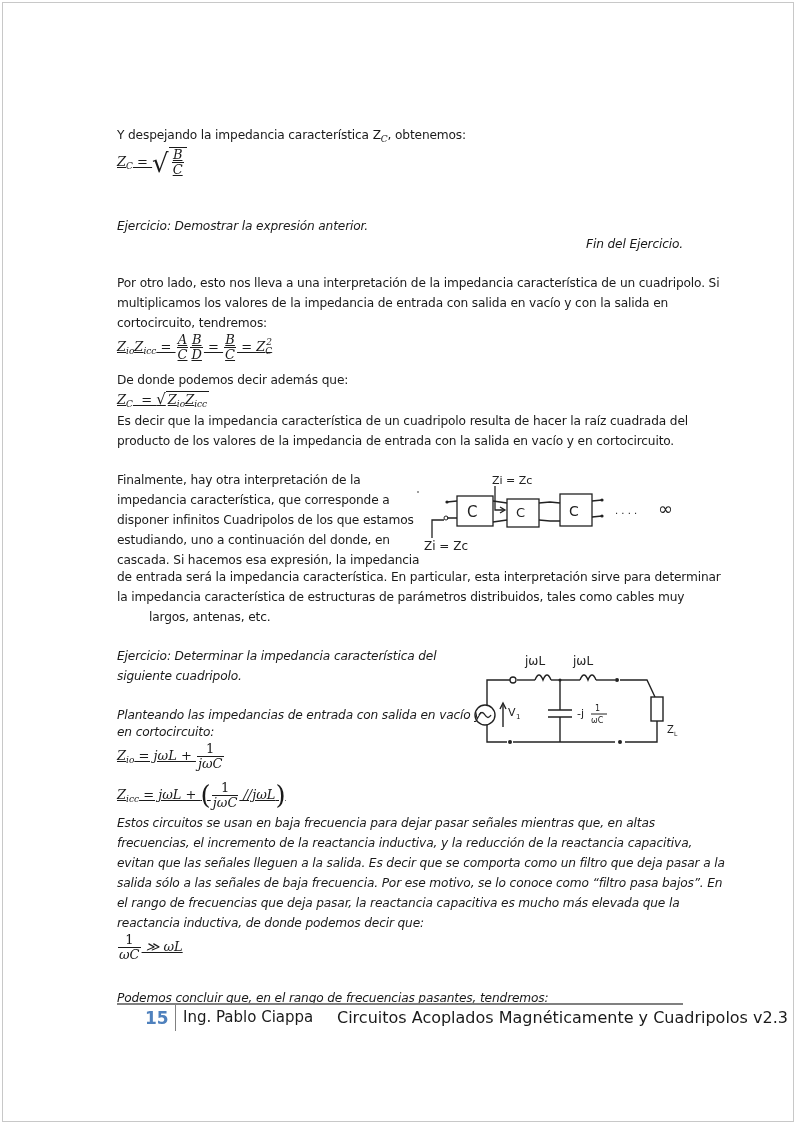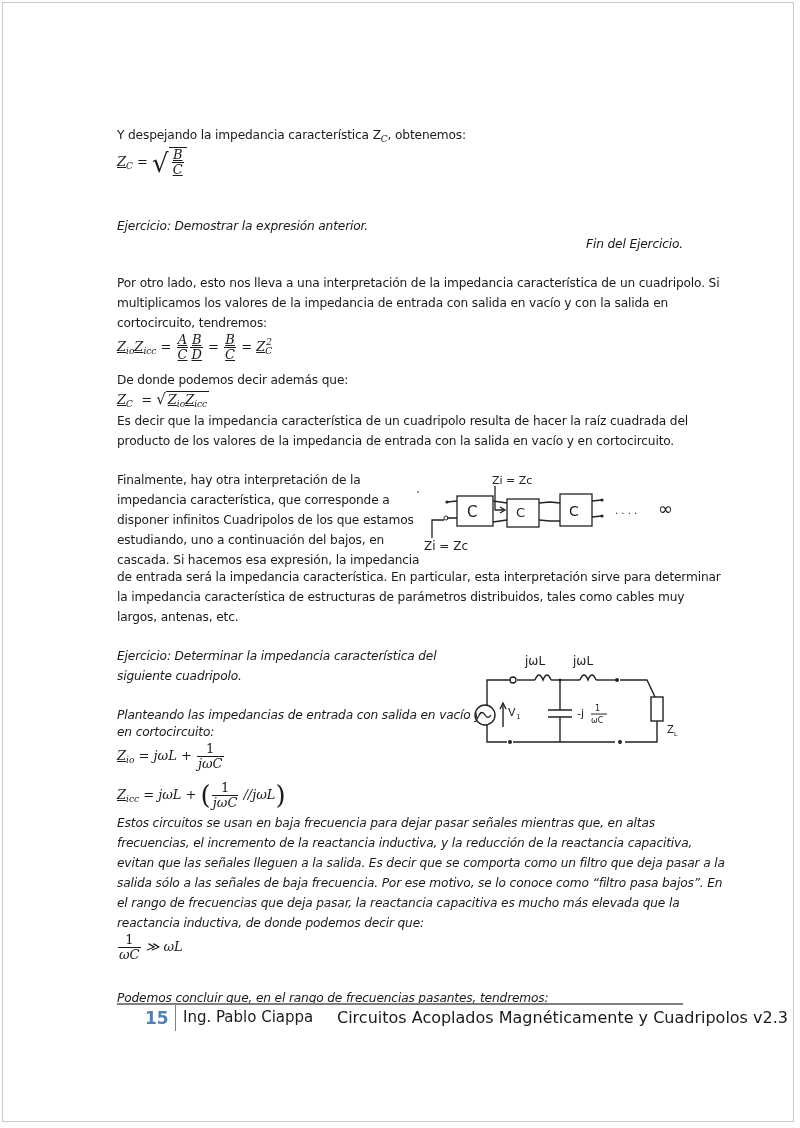--- a/index.html
+++ b/index.html
@@ -1,20 +1,20 @@
 <!DOCTYPE html>
 <html><head>
   <meta charset="utf-8">
   <style>
     html, body { margin: 0; padding: 0; background: #ffffff; }
     body { width: 800px; height: 1128px; position: relative; overflow: hidden; font-family: "Liberation Sans", sans-serif; }
     .page-frame { position: absolute; left: 2px; top: 2px; width: 792px; height: 1120px; border-left: 1px solid #c8c8c8; border-top: 1px solid #c8c8c8; border-right: 1px solid #c8c8c8; border-bottom: 1px solid #c8c8c8; box-sizing: border-box; }
     .txt { position: absolute; left: 117px; font-family: "DejaVu Sans", sans-serif; font-size: 12.2px; color: #1a1a1a; line-height: 20px; white-space: nowrap; letter-spacing: -0.15px; }
     .it { font-style: italic; }
-    .math { position: absolute; left: 117px; font-family: "DejaVu Serif", serif; font-style: italic; font-size: 13px; color: #1a1a1a; white-space: nowrap; }
+    .math { position: absolute; left: 117px; font-family: "DejaVu Serif", serif; font-style: italic; font-size: 13px; color: #1a1a1a; white-space: nowrap; text-decoration: underline; }
     .u { text-decoration: underline; }
     .sub { font-size: 9px; vertical-align: -3px; }
     .sup { font-size: 9px; vertical-align: 6px; }
     .frac { display: inline-block; vertical-align: middle; text-align: center; margin: 0 1px; }
     .frac > span { display: block; line-height: 14px; padding: 0 1px; }
     .frac > span.num { border-bottom: 1px solid #1a1a1a; }
     .up { font-style: normal; }
     .sqrt { display: inline-block; vertical-align: middle; }
     .sqrt-body { display: inline-block; border-top: 1px solid #1a1a1a; padding: 0 2px; }
     .footer-rule { position: absolute; left: 117px; top: 1003px; width: 566px; height: 2px; background: #808080; }
@@ -54,25 +54,25 @@
 <div class="math" style="top:390px;">
   <span class="u">Z</span><span class="sub">C</span><span class="up">&nbsp;&nbsp;= </span><span class="up" style="font-size:15px;">√</span><span class="sqrt-body"><span class="u">Z</span><span class="sub">io</span><span class="u">Z</span><span class="sub">icc</span></span>
 </div>
 
 <div class="txt" style="top:411px;text-align:right;">Es decir que la impedancia característica de un cuadripolo resulta de hacer la raíz cuadrada del</div>
 <div class="txt" style="top:431px;">producto de los valores de la impedancia de entrada con la salida en vacío y en cortocircuito.</div>
 
 <div class="txt" style="top:470px;">Finalmente, hay otra interpretación de la</div>
 <div class="txt" style="top:490px;">impedancia característica, que corresponde a</div>
 <div class="txt" style="top:510px;">disponer infinitos Cuadripolos de los que estamos</div>
-<div class="txt" style="top:530px;">estudiando, uno a continuación del bajos, en</div>
+<div class="txt" style="top:530px;">estudiando, uno a continuación del donde, en</div>
 <div class="txt" style="top:550px;">cascada. Si hacemos esa expresión, la impedancia</div>
 <div class="txt" style="top:567px;">de entrada será la impedancia característica. En particular, esta interpretación sirve para determinar</div>
 <div class="txt" style="top:587px;">la impedancia característica de estructuras de parámetros distribuidos, tales como cables muy</div>
-<div class="txt" style="top:607px;">largos, antenas, etc.</div>
+<div class="txt" style="top:607px;margin-left:32px;">largos, antenas, etc.</div>
 
 <svg style="left:410px; top:470px;" width="280" height="90" viewBox="0 0 280 90">
   <g stroke="#222" stroke-width="1.3" fill="none">
     <rect x="47" y="26" width="36" height="30"></rect>
     <rect x="97" y="29" width="32" height="28"></rect>
     <rect x="150" y="24" width="32" height="32"></rect>
     <path d="M37 32 L47 31 M37 48 L47 48"></path>
     <path d="M83 31 L97 33 M83 52 L97 50"></path>
     <path d="M129 33 L140 32 L150 33 M129 50 L140 51 L150 51"></path>
     <path d="M182 31 L192 30 M182 47 L192 46"></path>

